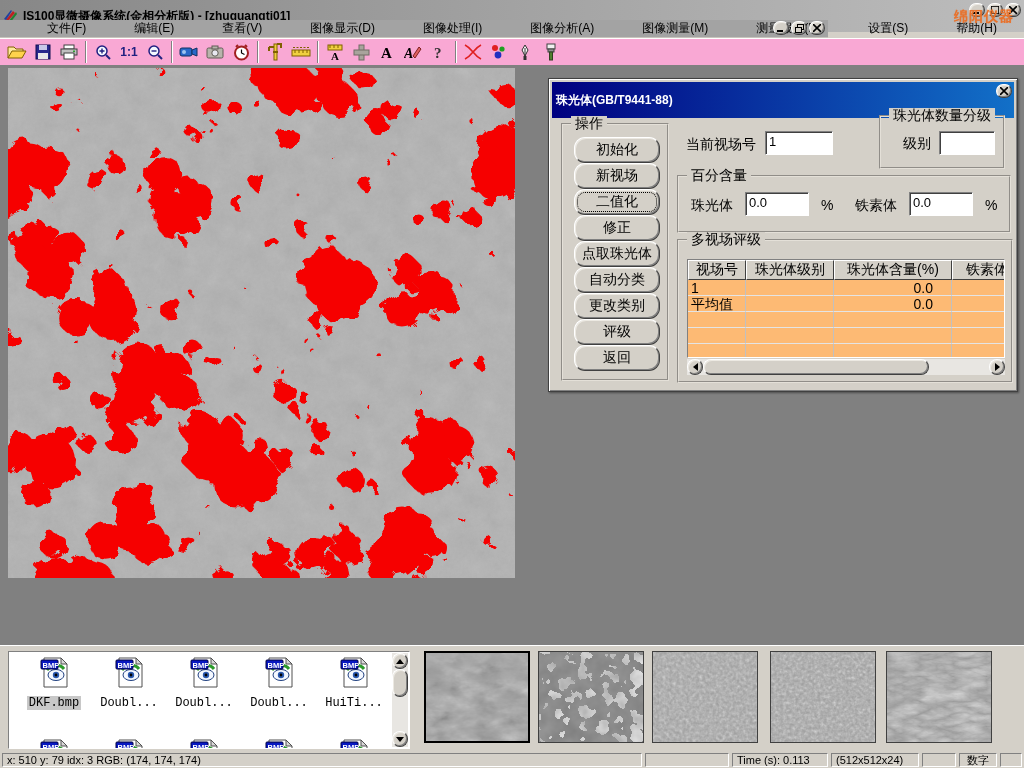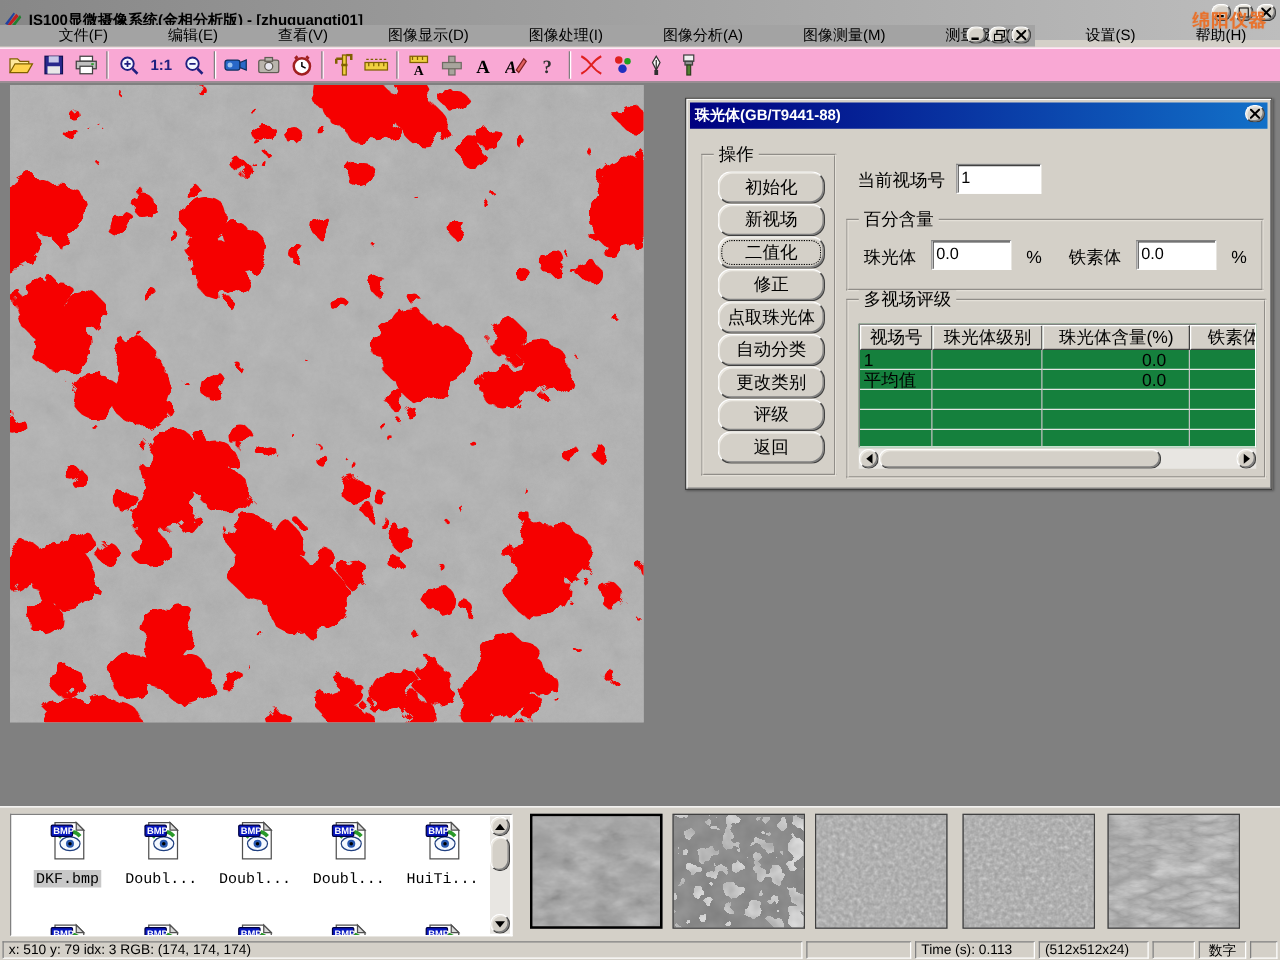--- a/index.html
+++ b/index.html
@@ -39,34 +39,34 @@
   .tbtn { width:26px; height:24px; display:flex; align-items:center; justify-content:center; }
   .tsep { width:2px; height:22px; margin:0 3px; border-left:1px solid #808080; border-right:1px solid #fff; }
 
   
   .workspace { position:absolute; top:66px; left:0; width:1024px; height:579px; background:#808080; }
   .micrograph { position:absolute; left:8px; top:2px; width:507px; height:510px; background:#b1b1b1; overflow:hidden; }
 
   
   .dialog { position:absolute; left:548px; top:78px; width:470px; height:314px; background:#d4d0c8;
     border:1px solid #404040; box-shadow: inset 1px 1px 0 #fff, inset -1px -1px 0 #808080, 1px 1px 2px rgba(0,0,0,.4); z-index:10; }
-  .dlg-title { position:absolute; left:3px; top:3px; right:3px; height:21px;
+  .dlg-title { position:absolute; left:3px; top:3px; right:3px; height:36px;
     background:linear-gradient(to right,#000080,#1270c8); color:#fff; font-weight:bold; font-size:12px;
     display:flex; align-items:center; padding:0 4px; }
   .dlg-close { position:absolute; right:2px; top:2px; width:16px; height:14px; display:flex; align-items:center; justify-content:center; }
   .groupbox { position:absolute; border:2px groove #e4e0d8; }
   .group-label { position:absolute; top:-9px; left:8px; background:#d4d0c8; padding:0 4px; font-size:14px; line-height:14px; white-space:nowrap; }
   .opbtn { position:absolute; left:11px; width:86px; height:26px; font-size:14px; display:flex; align-items:center; justify-content:center;
     font-family:"Liberation Sans","DejaVu Sans",sans-serif; white-space:nowrap; }
   .opbtn.focused { outline:1px dotted #000; outline-offset:-4px; }
   .dlabel { position:absolute; font-size:14px; white-space:nowrap; }
   .dfield { position:absolute; background:#fff; font-size:13px; padding:2px 3px 0 3px; }
 
   
-  .mtable { position:absolute; left:8px; top:18px; width:318px; height:99px; background:#15803d; overflow:hidden; }
+  .mtable { position:absolute; left:8px; top:18px; width:318px; height:99px; background:#fdba74; overflow:hidden; }
   .mtable-inner { width:384px; }
   .trow { display:flex; }
   .th { height:20px; background:#d4d0c8; font-size:14px; display:flex; align-items:center; justify-content:center;
     border-top:1px solid #fff; border-left:1px solid #fff; border-right:1px solid #404040; border-bottom:1px solid #404040; white-space:nowrap; overflow:hidden;}
   .td { height:16px; font-size:14px; border-right:1px solid #c0c0c0; border-bottom:1px solid #e4e4e4; padding:0 3px; white-space:nowrap; overflow:hidden;}
   .c0{width:58px;} .c1{width:88px;} .c2{width:118px;} .c3{width:120px;}
   .num { text-align:right; padding-right:18px; }
 
   
   .hscroll { position:absolute; left:8px; top:118px; width:318px; height:16px; background:#e8e6e2; display:flex; }
@@ -617,20 +617,25 @@
       <div class="opbtn raised" style="top:116px;">点取珠光体</div>
       <div class="opbtn raised" style="top:142px;">自动分类</div>
       <div class="opbtn raised" style="top:168px;">更改类别</div>
       <div class="opbtn raised" style="top:194px;">评级</div>
       <div class="opbtn raised" style="top:220px;">返回</div>
     </div>
 
     <span class="dlabel" style="left:137px; top:57px;">当前视场号</span>
     <div class="dfield sunken" style="left:216px; top:52px; width:68px; height:24px;">1</div>
 
+    <div class="groupbox" style="left:330px; top:36px; width:126px; height:54px;">
+      <span class="group-label">珠光体数量分级</span>
+      <span class="dlabel" style="left:22px; top:18px;">级别</span>
+      <div class="dfield sunken" style="left:58px; top:14px; width:56px; height:24px;"></div>
+    </div>
 
     <div class="groupbox" style="left:128px; top:96px; width:334px; height:58px;">
       <span class="group-label">百分含量</span>
       <span class="dlabel" style="left:12px; top:20px;">珠光体</span>
       <div class="dfield sunken" style="left:66px; top:15px; width:64px; height:24px;">0.0</div>
       <span class="dlabel" style="left:142px; top:20px;">%</span>
       <span class="dlabel" style="left:176px; top:20px;">铁素体</span>
       <div class="dfield sunken" style="left:230px; top:15px; width:64px; height:24px;">0.0</div>
       <span class="dlabel" style="left:306px; top:20px;">%</span>
     </div>

